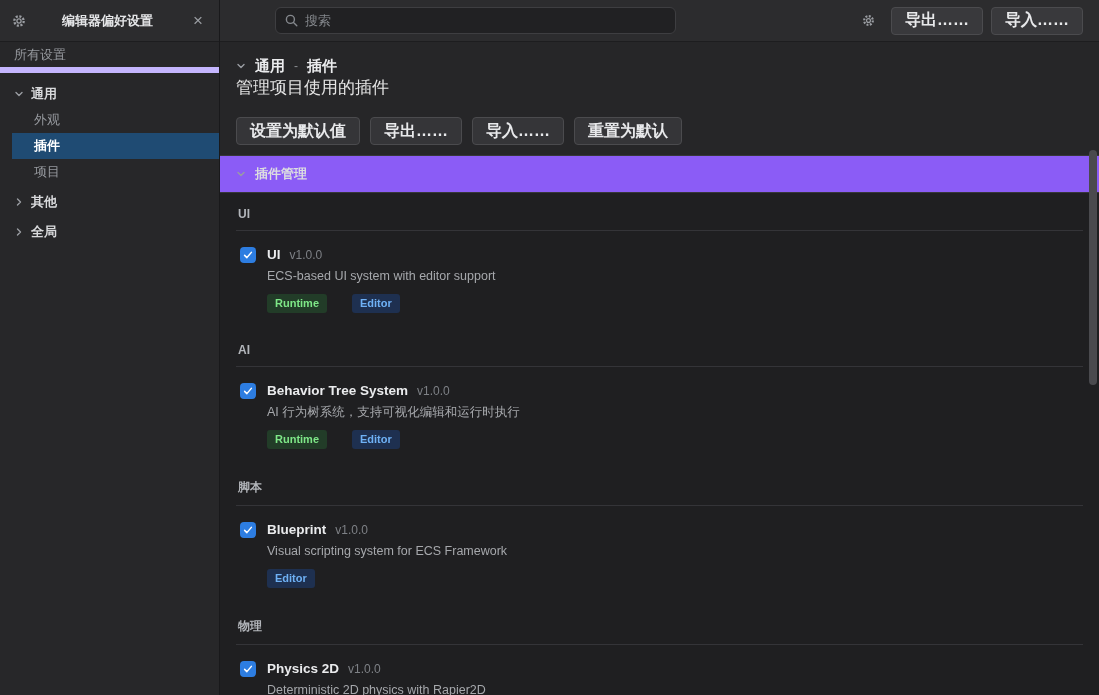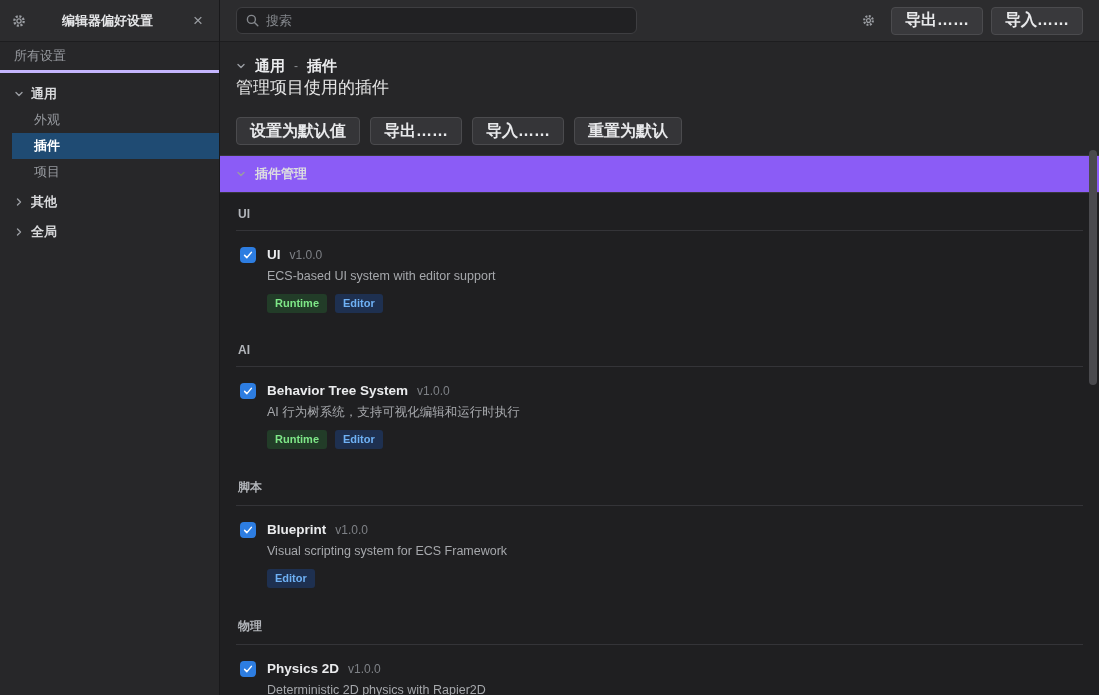--- a/index.html
+++ b/index.html
@@ -11,36 +11,36 @@
   
   .sidebar { width:220px; flex:0 0 220px; background:#272729; border-right:1px solid #19191b;
              display:flex; flex-direction:column; }
   .side-titlebar { height:42px; background:#2c2c2e; border-bottom:1px solid #1d1d1f;
                    display:flex; align-items:center; padding:0 12px; gap:9px; }
   .side-title { font-weight:bold; font-size:13px; color:#e4e5e7; flex:1;
                 white-space:nowrap; overflow:hidden;text-align:center; }
   .icon-btn { color:#9a9da2; cursor:default; display:flex; align-items:center; justify-content:center; }
   .close-x { font-size:17px; line-height:1; color:#9a9da2; padding:2px 4px; }
   .all-settings { height:31px; display:flex; align-items:center; padding:0 14px;
-                  color:#96999e; border-bottom:3px solid #c4b5fd; font-size:13px; }
+                  color:#96999e; border-bottom:6px solid #c4b5fd; font-size:13px; }
   .tree { padding:8px 0 0 12px; }
   .tree-group { margin-top:0; }
   .tree-group + .tree-group { margin-top:4px; }
   .tree-row { height:26px; display:flex; align-items:center; gap:7px; padding-left:2px; cursor:default; }
   .group-row .group-label { font-weight:bold; color:#d9dadc; }
   .chev { display:flex; width:10px; justify-content:center; }
   .child-row { padding-left:22px; color:#96999e; }
   .child-row.selected { background:#1f4b73; color:#ffffff; font-weight:bold; }
 
   
   .main { flex:1; display:flex; flex-direction:column; min-width:0; }
   .topbar { height:42px; background:#2c2c2e; border-bottom:1px solid #1d1d1f;
             display:flex; align-items:center; padding:0 16px; gap:8px; }
   .search-box { width:401px; height:27px; background:#212123; border:1px solid #3e3e41;
-                border-radius:6px; display:flex; align-items:center; padding:0 9px; gap:7px; }
+                border-radius:6px; display:flex; align-items:center; padding:0 9px; gap:7px;margin-left:39px; }
   .search-box input { flex:1; background:transparent; border:none; outline:none;
                       color:#cfd0d2; font-size:13px; font-family:inherit; }
   .search-box input::placeholder { color:#85888d; }
   .topbar .spacer { flex:1; }
   .tb-gear { margin-right:8px; }
   .btn { background:#39393c; border:1px solid #4b4b4e; border-radius:4px; height:28px;
          padding:0 13px; color:#e8e9eb; font-weight:bold; font-size:16px;
          display:inline-flex; align-items:center; cursor:default; white-space:nowrap; }
 
   .page-header { background:#262628; border-bottom:1px solid #37373a; padding:14px 16px 10px; }
@@ -60,21 +60,21 @@
                border-bottom:1px solid #343438; }
   .category:first-child .cat-label { padding-top:14px; }
   .plugin { display:flex; gap:11px; padding:16px 0 0 4px; align-items:flex-start; }
   .checkbox { width:16px; height:16px; border-radius:4px; background:#2d7de1; flex:0 0 16px;
               display:flex; align-items:center; justify-content:center; margin-top:0; cursor:default; }
   .p-body { min-width:0; }
   .p-name-row { display:flex; align-items:baseline; gap:9px; height:16px; }
   .p-name { font-size:13.5px; font-weight:bold; color:#eaebed; }
   .p-version { font-size:12px; color:#7e8186; }
   .p-desc { margin-top:5px; font-size:12.5px; color:#a6a8ac; line-height:17px; }
-  .p-tags { margin-top:9px; display:flex; gap:8px;text-align:right; }
+  .p-tags { margin-top:9px; display:flex; gap:25px;text-align:right; }
   .tag { font-size:11px; font-weight:bold; padding:3px 8px; border-radius:3px; line-height:13px; }
   .tag-runtime { color:#7ee787; background:#223c28; }
   .tag-editor  { color:#6fb1f5; background:#1e3050; }
 
   .scroll-thumb { position:absolute; right:2px; top:150px; width:8px; height:235px;
                   border-radius:4px; background:#4a4a4e; }
 </style>
 </head>
 <body>
 

